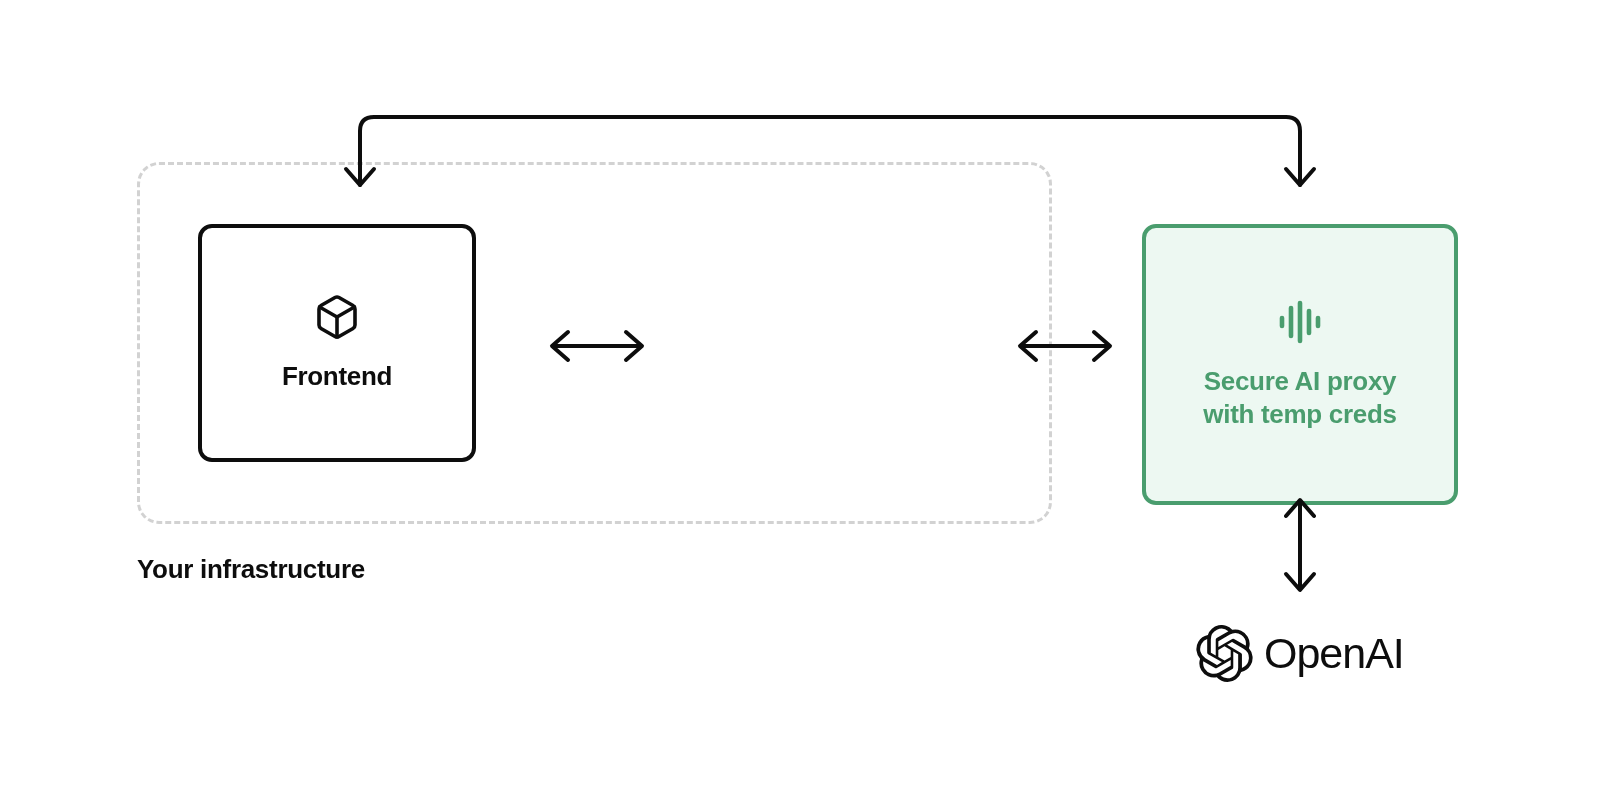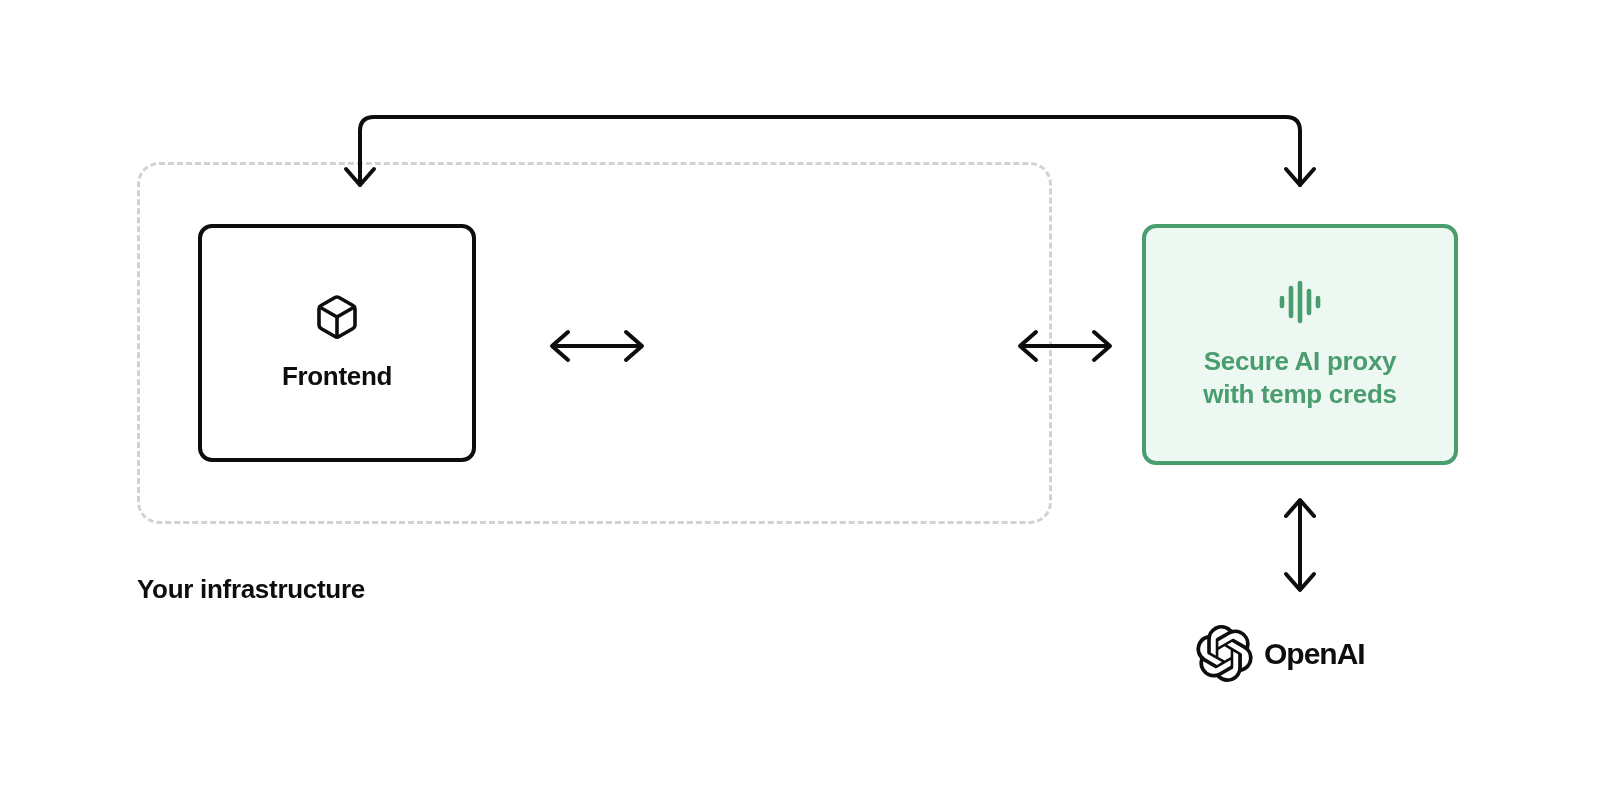--- a/index.html
+++ b/index.html
@@ -22,21 +22,20 @@
     border-radius: 22px;
     box-sizing: border-box;
     background: transparent;
   }
   .infra-label {
     left: 137px; top: 554px;
     font-size: 26px;
     font-weight: 700;
     letter-spacing: -0.3px;
     color: #0d0d0d;
-    margin-top: 20px;
   }
 
   
   .node {
     box-sizing: border-box;
     border-radius: 14px;
     display: flex;
     flex-direction: column;
     align-items: center;
     justify-content: center;
@@ -56,34 +55,34 @@
     font-weight: 700;
     line-height: 33px;
     letter-spacing: -0.3px;
     color: #0d0d0d;
   }
   .node-label-green { color: #4a9d6e; max-width: 214px; }
   .label-backend { max-width: 200px; }
 
   .frontend-node { left: 198px; top: 224px; width: 278px; height: 238px; }
   .backend-node  { left: 668px; top: 224px; width: 322px; height: 238px; }
-  .proxy-node    { left: 1142px; top: 224px; width: 316px; height: 241px; }
+  .proxy-node    { left: 1142px; top: 224px; width: 316px; height: 281px; }
 
   .icon-wrap { line-height: 0; }
 
   
   .openai-group {
     left: 1196px; top: 625px;
     display: flex;
     align-items: center;
     gap: 11px;
   }
   .openai-wordmark {
-    font-size: 30px;
-    font-weight: 700;
+    font-size: 43px;
+    font-weight: 400;
     letter-spacing: -1px;
     color: #0d0d0d;
   }
 
   svg { display: block; }
 </style>
 </head>
 <body>
 
 <div class="canvas">

